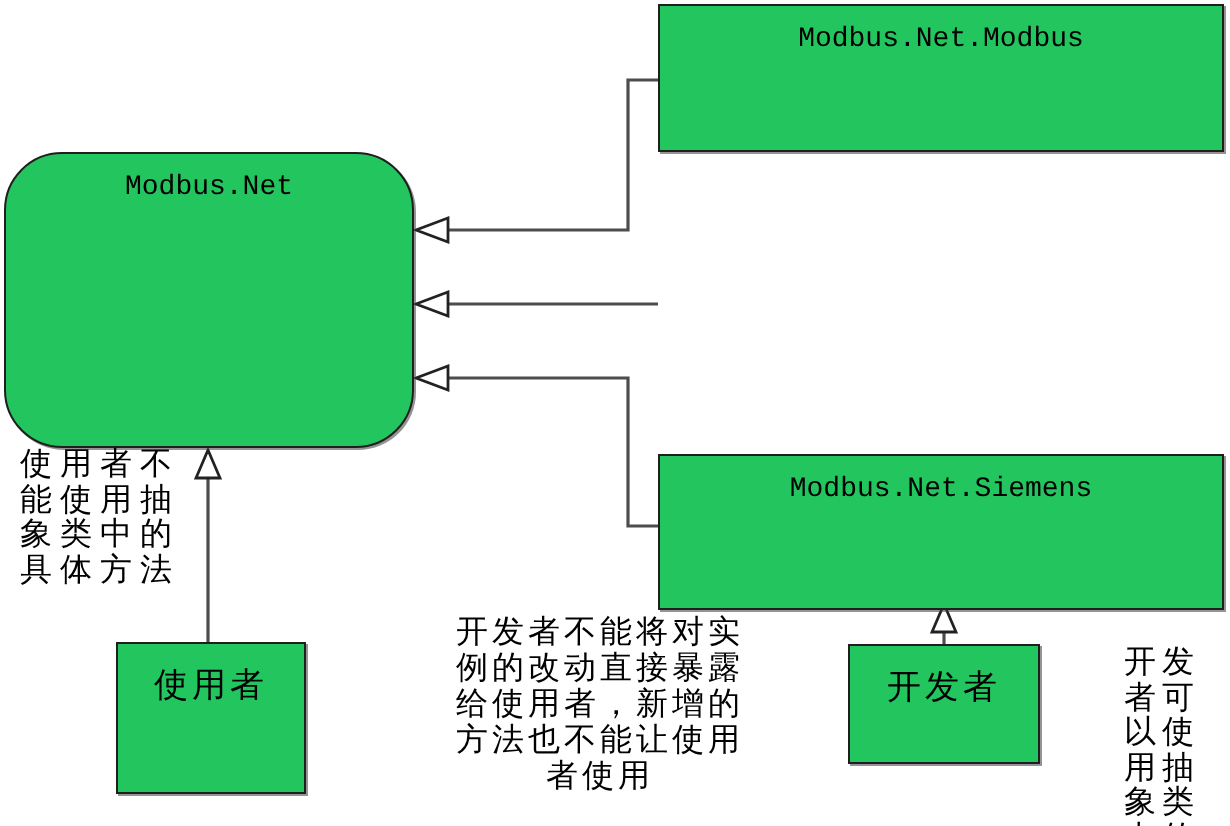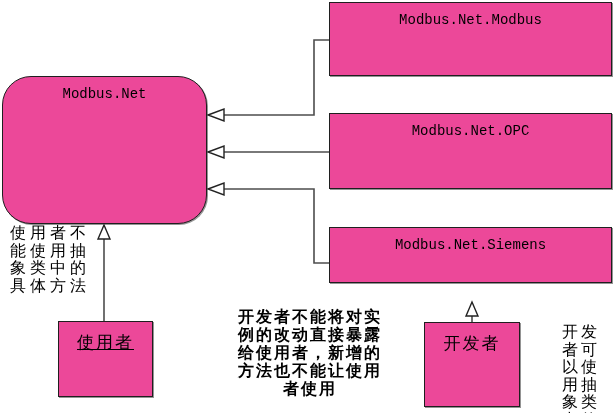--- a/index.html
+++ b/index.html
@@ -6,21 +6,21 @@
   #canvas{
     position:relative;
     width:615px;height:413px;
     background:#ffffff;
     font-family:"Liberation Serif", serif;
     color:#000;
     overflow:hidden;
   }
   .uml-box{
     position:absolute;
-    background:#ec4899;
+    background:#22c55e;
     border:1px solid #1f1f1f;
     box-shadow:1px 1px 0 rgba(60,60,60,.55);
     box-sizing:border-box;
     text-align:center;
   }
   .uml-box .title-latin{
     display:block;
     margin-top:9px;
     font-family:"Liberation Mono", monospace;
     font-size:14px;
@@ -96,43 +96,40 @@
   </svg>
 
   <div class="uml-box" style="left:2px;top:76px;width:205px;height:148px;border-radius:29px;">
     <span class="title-latin">Modbus.Net</span>
   </div>
 
   <div class="uml-box" style="left:329px;top:2px;width:283px;height:74px;">
     <span class="title-latin">Modbus.Net.Modbus</span>
   </div>
 
-  <div class="uml-box" style="left:329px;top:113px;width:283px;height:76px;">
-    <span class="title-latin">Modbus.Net.OPC</span>
-  </div>
 
-  <div class="uml-box" style="left:329px;top:227px;width:283px;height:56px;">
+  <div class="uml-box" style="left:329px;top:227px;width:283px;height:78px;">
     <span class="title-latin">Modbus.Net.Siemens</span>
   </div>
 
-  <div class="uml-box" style="left:58px;top:321px;width:95px;height:76px;text-decoration:underline;">
+  <div class="uml-box" style="left:58px;top:321px;width:95px;height:76px;">
     <span class="title-cjk">使用者</span>
   </div>
 
-  <div class="uml-box" style="left:424px;top:322px;width:96px;height:85px;">
+  <div class="uml-box" style="left:424px;top:322px;width:96px;height:60px;">
     <span class="title-cjk">开发者</span>
   </div>
 
 
   <div class="note" style="left:10px;top:224px;">使用者不
 能使用抽
 象类中的
 具体方法</div>
 
-  <div class="note mid" style="left:232px;top:308px;font-weight:bold;">开发者不能将对实
+  <div class="note mid" style="left:222px;top:308px;">开发者不能将对实
 例的改动直接暴露
 给使用者，新增的
 方法也不能让使用
 者使用</div>
 
   <div class="note right" style="left:535px;top:323px;">开发者可
 以使用抽
 象类中的
 具体方法</div>
 

